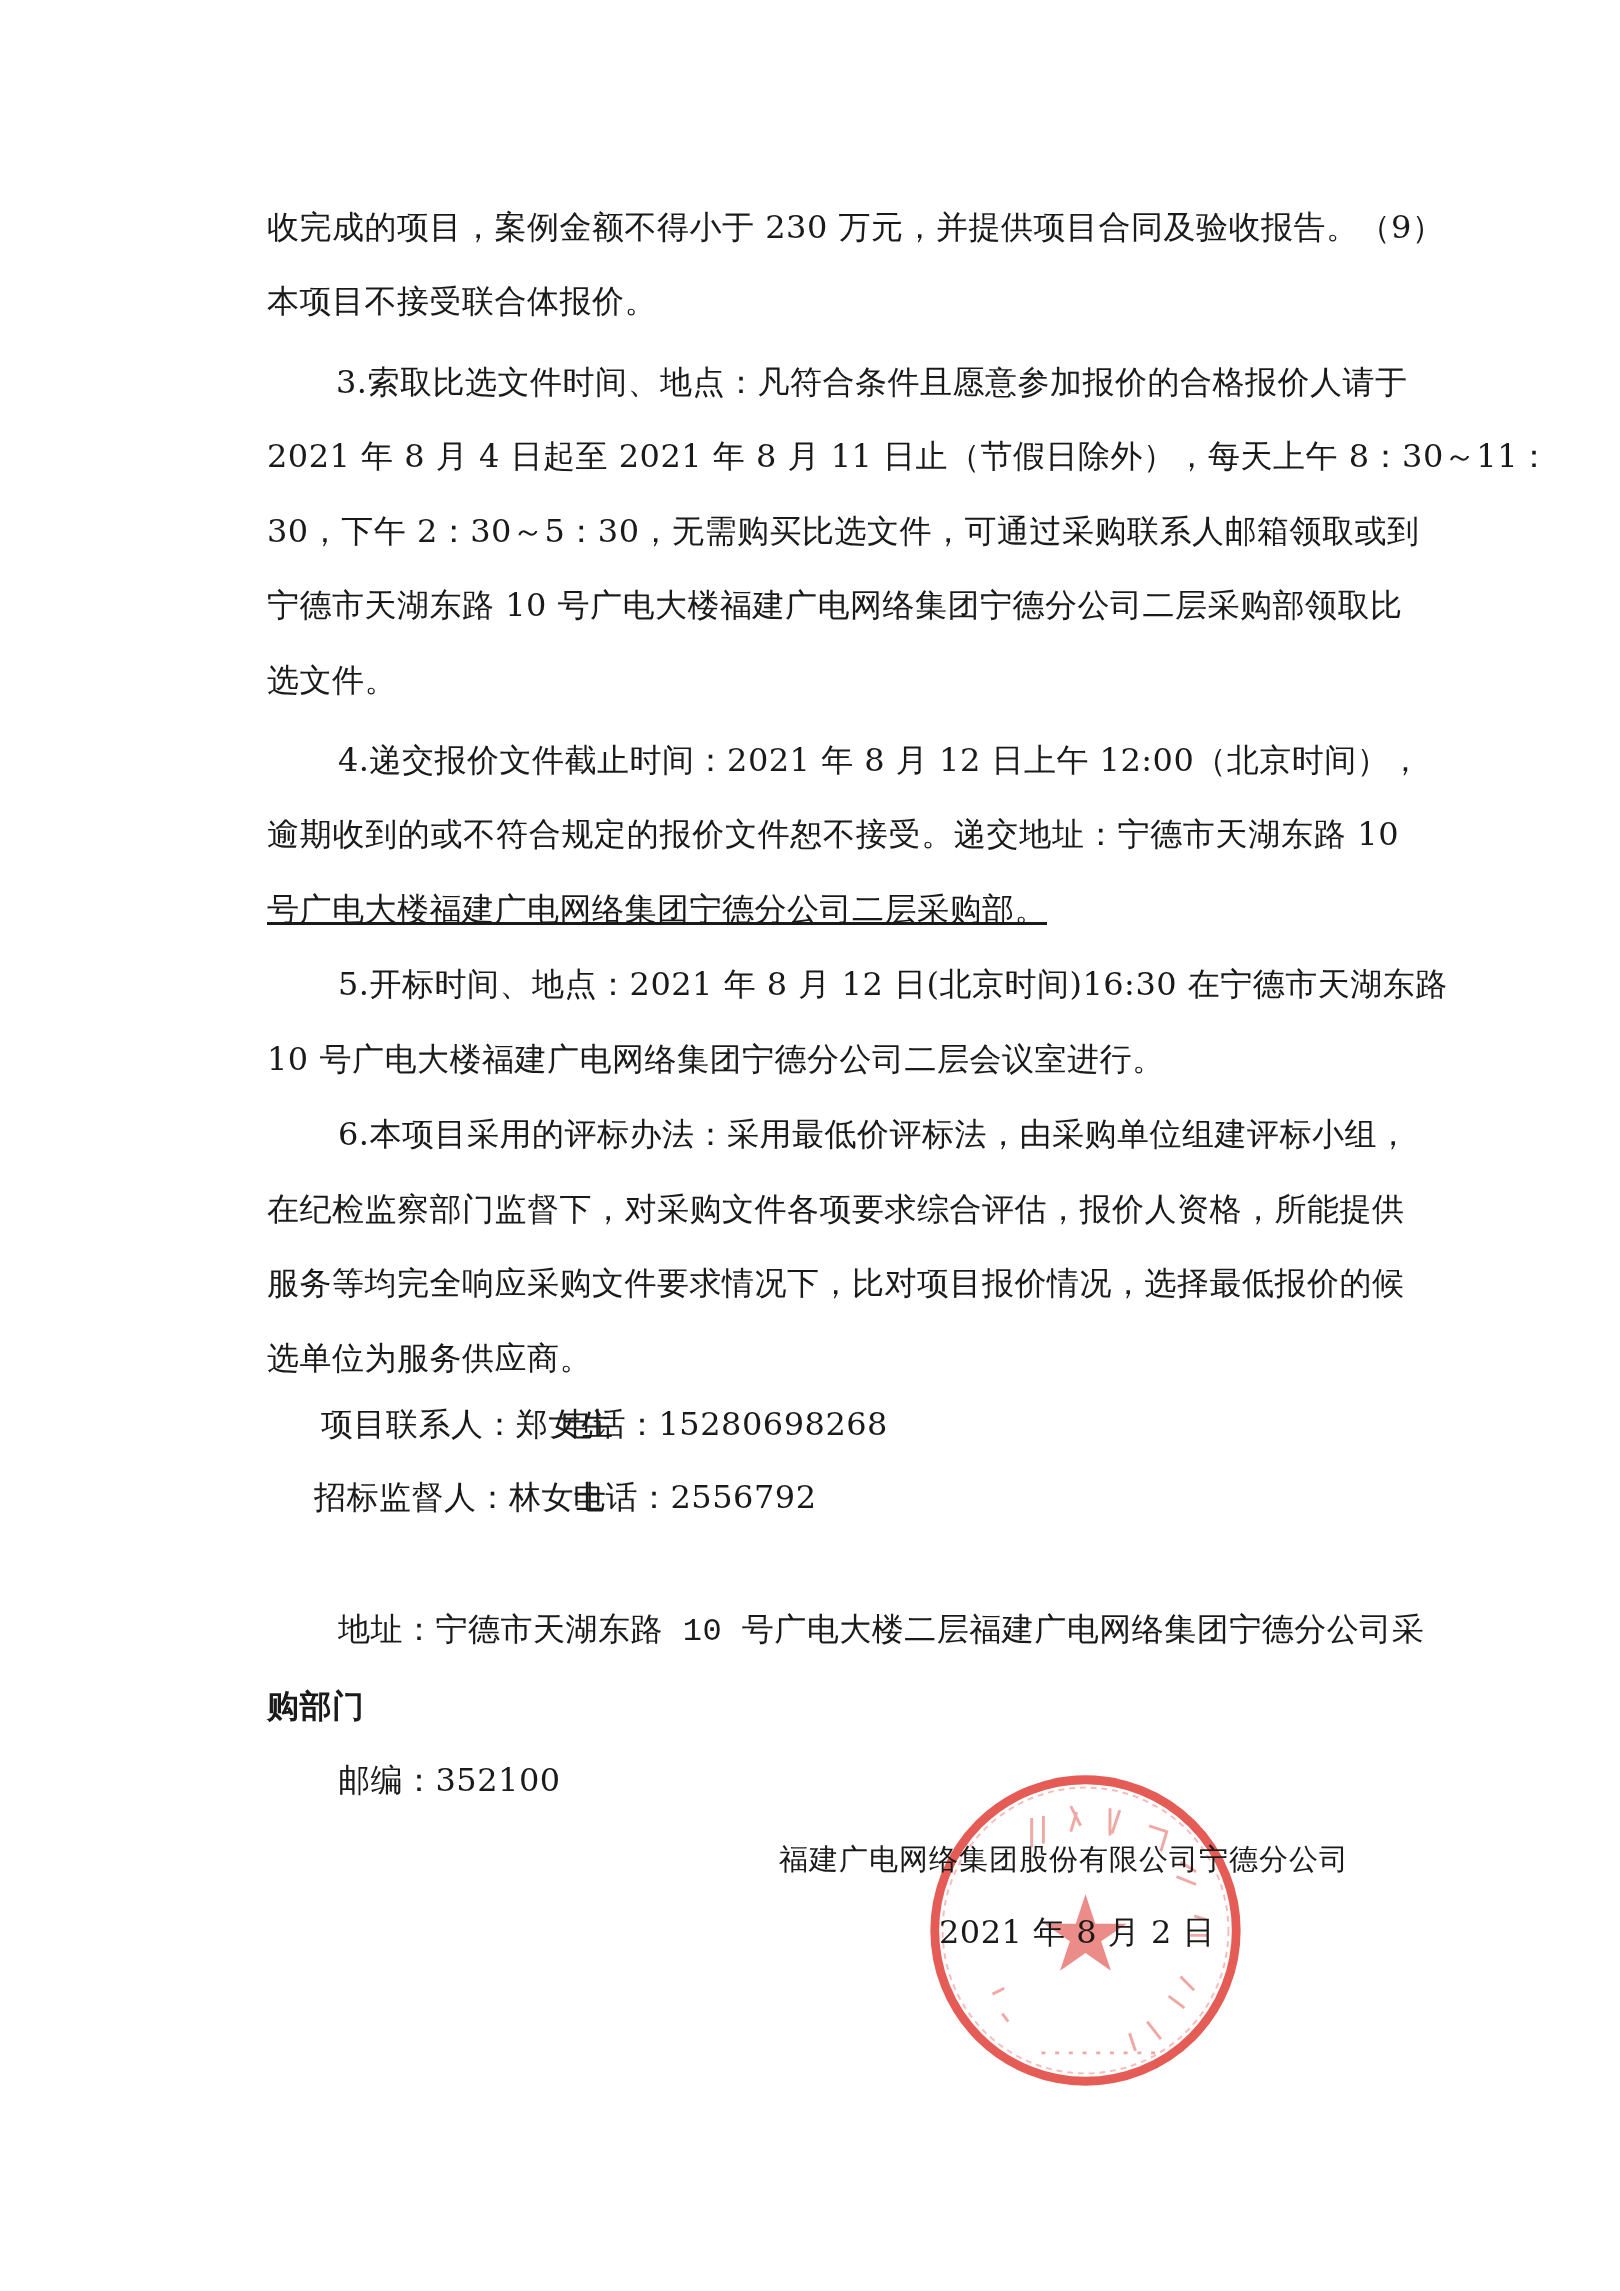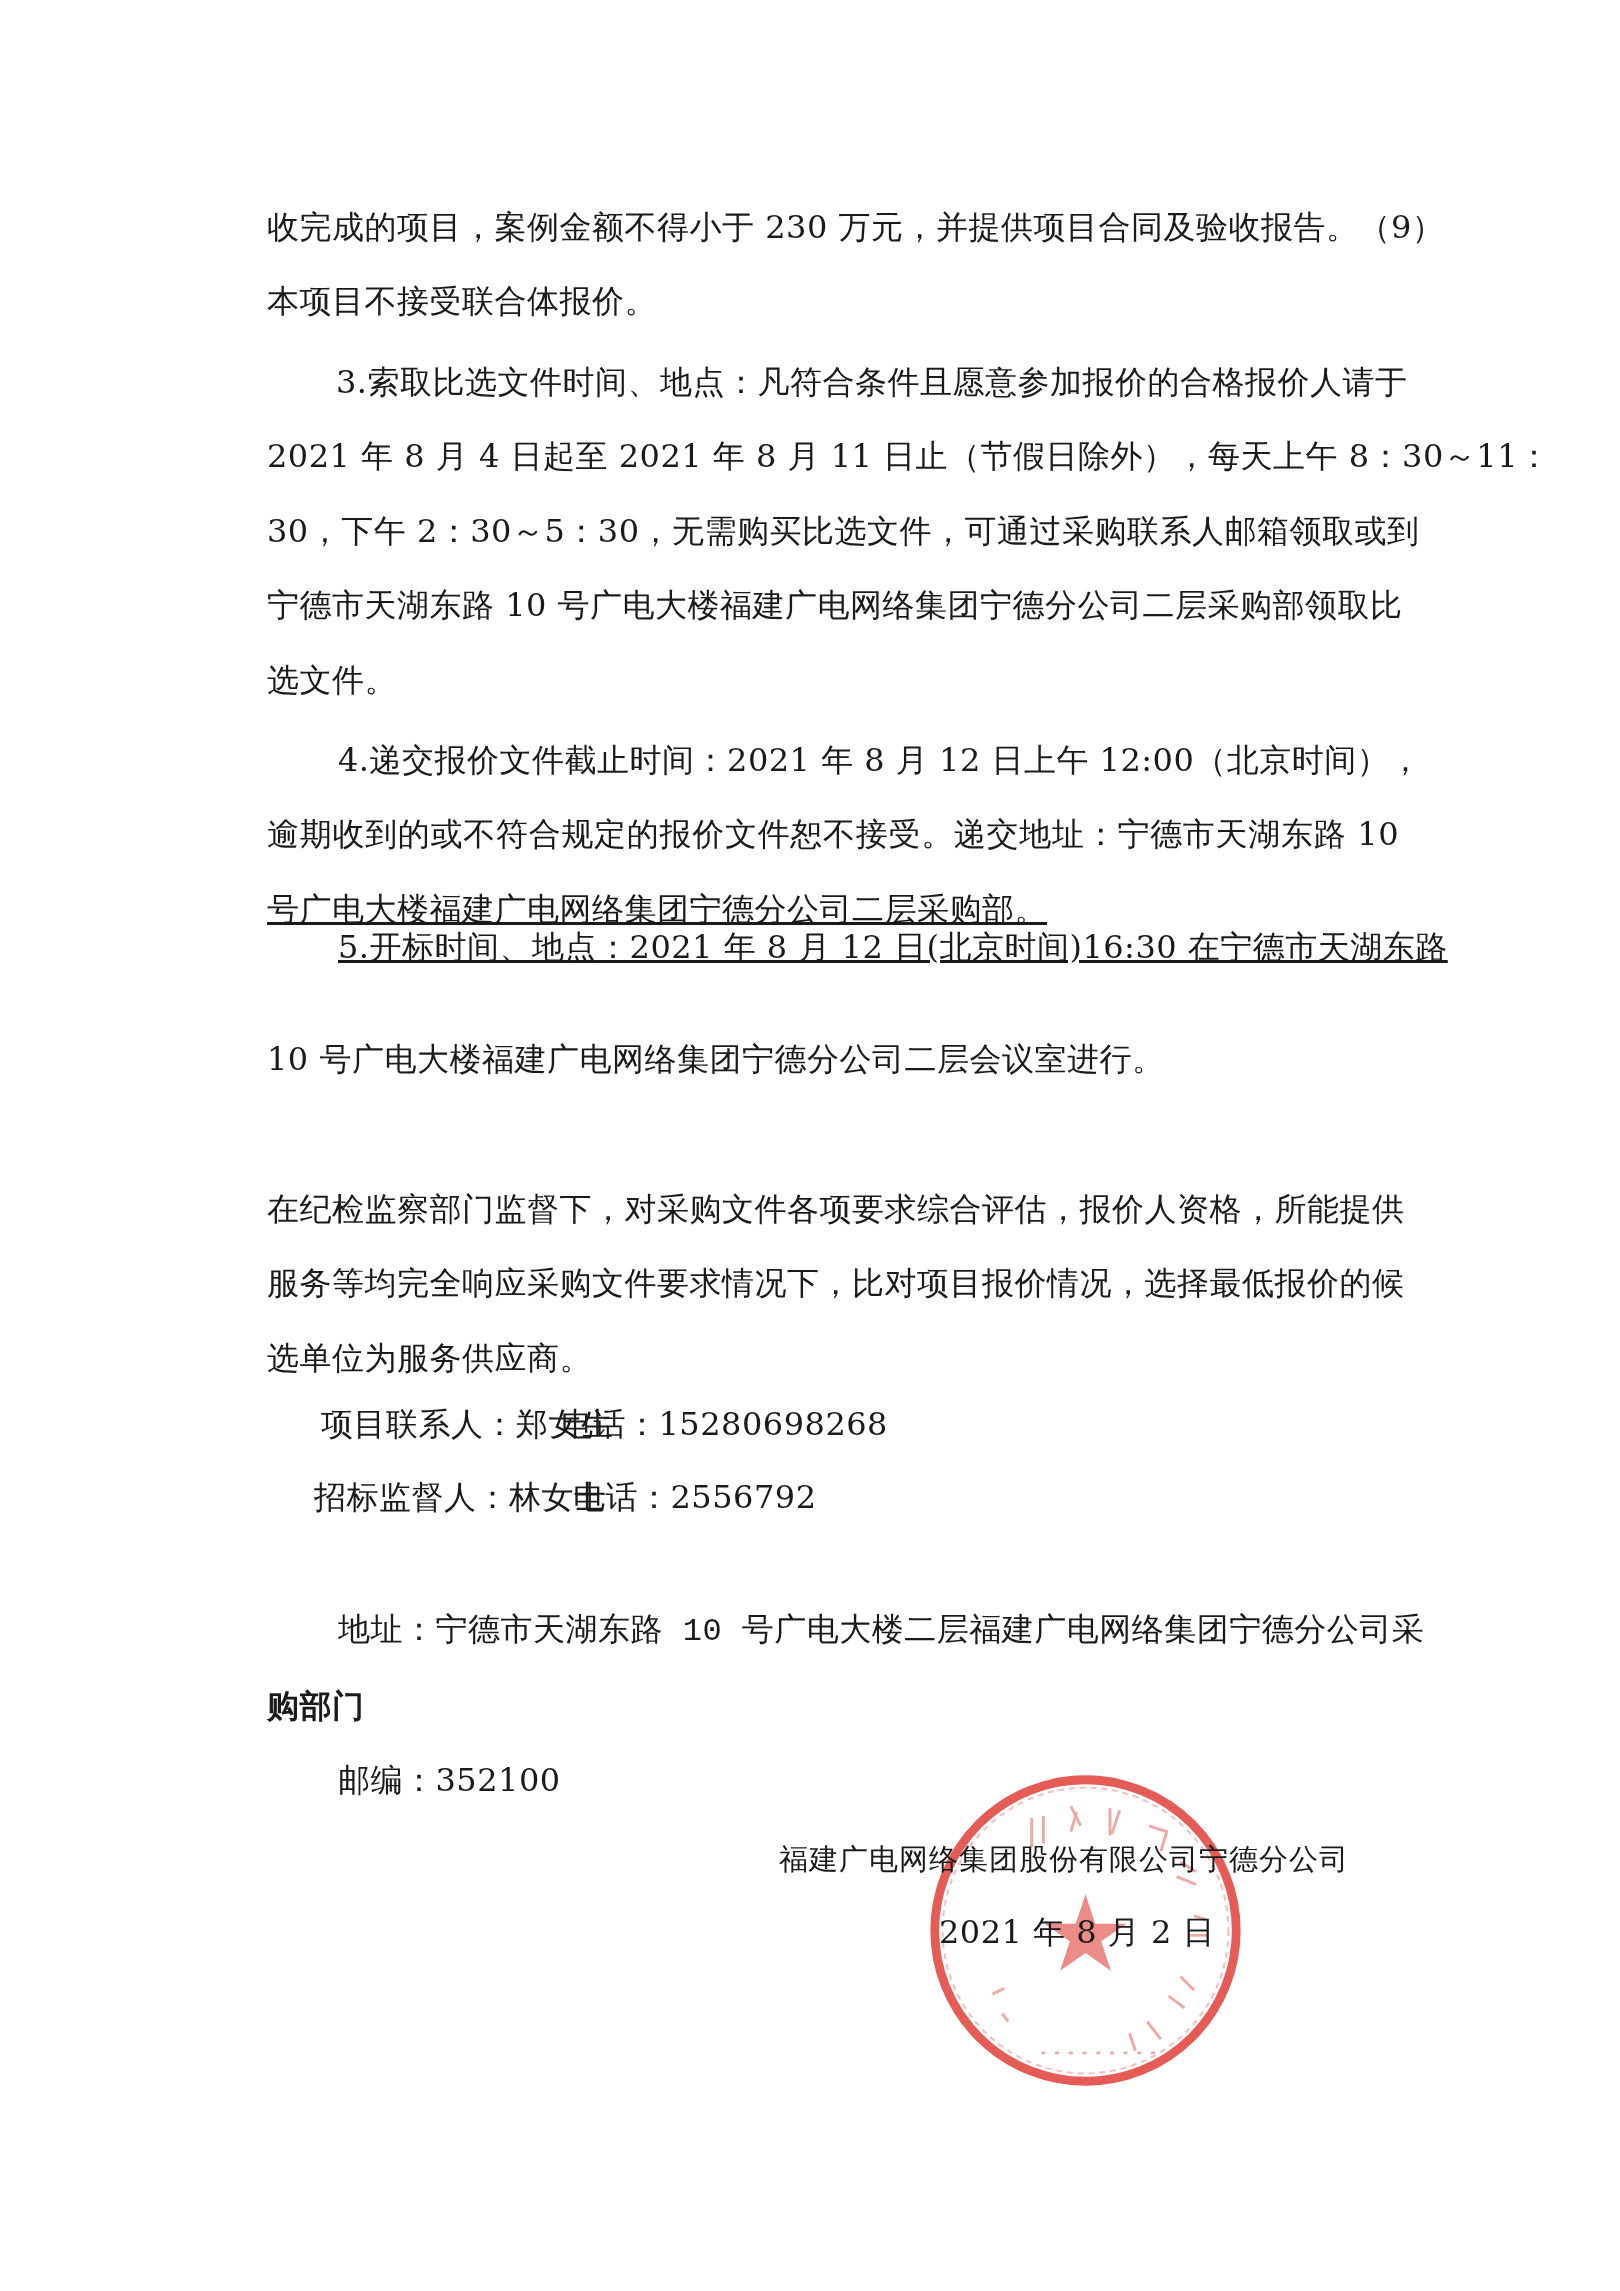--- a/index.html
+++ b/index.html
@@ -41,27 +41,30 @@
   <div class="line" style="left:338px; top:741px; width:1049px;">
     <span class="just">4.递交报价文件截止时间：2021 年  8  月 12 日上午 12:00（北京时间），</span>
   </div>
   <div class="line" style="left:267px; top:815px; width:1132px;">
     <span class="just">逾期收到的或不符合规定的报价文件恕不接受。递交地址：宁德市天湖东路 10</span>
   </div>
   <div class="line" style="left:267px; top:890px;text-decoration:underline;">
     <span>号广电大楼福建广电网络集团宁德分公司二层采购部。</span>
   </div>
 
-  <div class="line" style="left:338px; top:928px; width:1061px;text-decoration:underline;">
+  <div class="line" style="left:338px; top:965px; width:1061px;">
     <span class="just">5.开标时间、地点：2021 年 8 月 12 日(北京时间)16:30 在宁德市天湖东路</span>
   </div>
   <div class="line" style="left:267px; top:1040px;">
     <span>10 号广电大楼福建广电网络集团宁德分公司二层会议室进行。</span>
   </div>
 
+  <div class="line" style="left:338px; top:1115px; width:1061px;">
+    <span class="just">6.本项目采用的评标办法：采用最低价评标法，由采购单位组建评标小组，</span>
+  </div>
   <div class="line" style="left:267px; top:1190px; width:1132px;">
     <span class="just">在纪检监察部门监督下，对采购文件各项要求综合评估，报价人资格，所能提供</span>
   </div>
   <div class="line" style="left:267px; top:1264px; width:1132px;">
     <span class="just">服务等均完全响应采购文件要求情况下，比对项目报价情况，选择最低报价的候</span>
   </div>
   <div class="line" style="left:267px; top:1339px;">
     <span>选单位为服务供应商。</span>
   </div>
 

